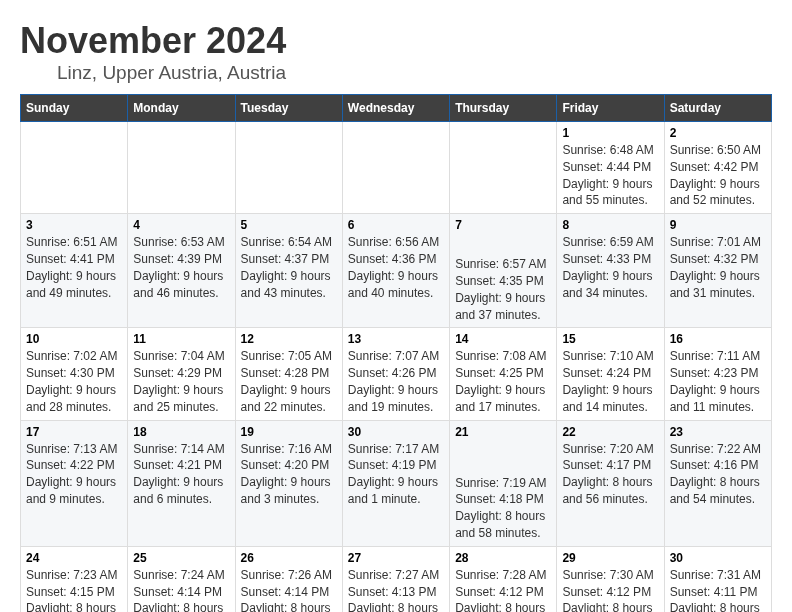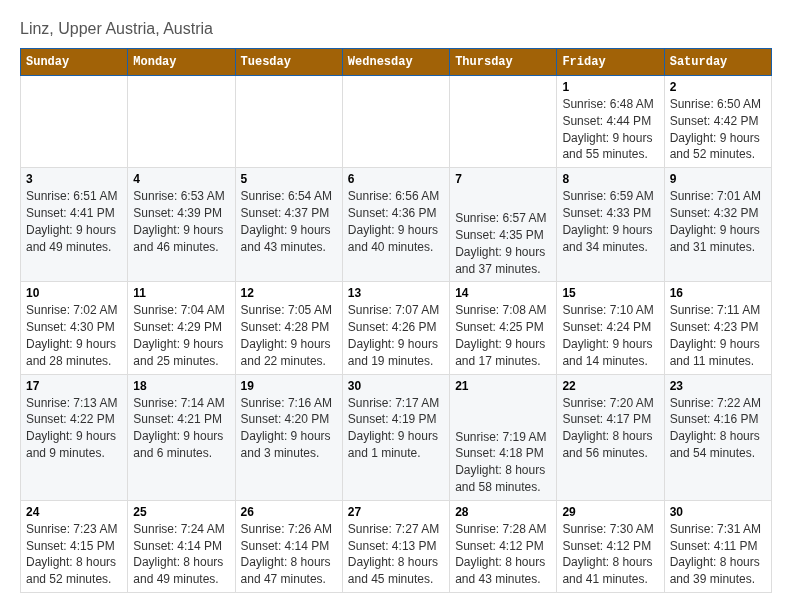--- a/index.html
+++ b/index.html
@@ -37,36 +37,35 @@
     }
     .title-section {
       text-align: right;
     }
     .month-title {
       font-size: 36px;
       font-weight: bold;
       color: #333;
     }
     .subtitle {
-      font-size: 16px;
+      font-size: 19px;
       color: #555;
     }
     table {
       width: 100%;
       border-collapse: collapse;
       font-size: 11px;
     }
     thead tr th {
-      background-color: #a16207;
+      background-color: #404040;
       color: #fff;
       padding: 6px 5px;
       text-align: left;
       font-size: 12px;
       border: 1px solid #1a5fa8;
-      font-family: Liberation Mono, monospace;
     }
     tbody tr td {
       border: 1px solid #ddd;
       padding: 4px 5px;
       vertical-align: top;
       height: 85px;
       width: 100px;
       background: #fff;
     }
     tbody tr:nth-child(even) td {
@@ -84,20 +83,21 @@
     }
     .empty-cell {
       background: #fff !important;
     }
   </style>
 </head>
 <body>
 
 <div class="header">
   <div class="title-section">
+    <div class="month-title">November 2024</div>
     <div class="subtitle">Linz, Upper Austria, Austria</div>
   </div>
 </div>
 
 <table>
   <thead>
     <tr>
     <th>Sunday</th>
         <th>Monday</th>
         <th>Tuesday</th>

